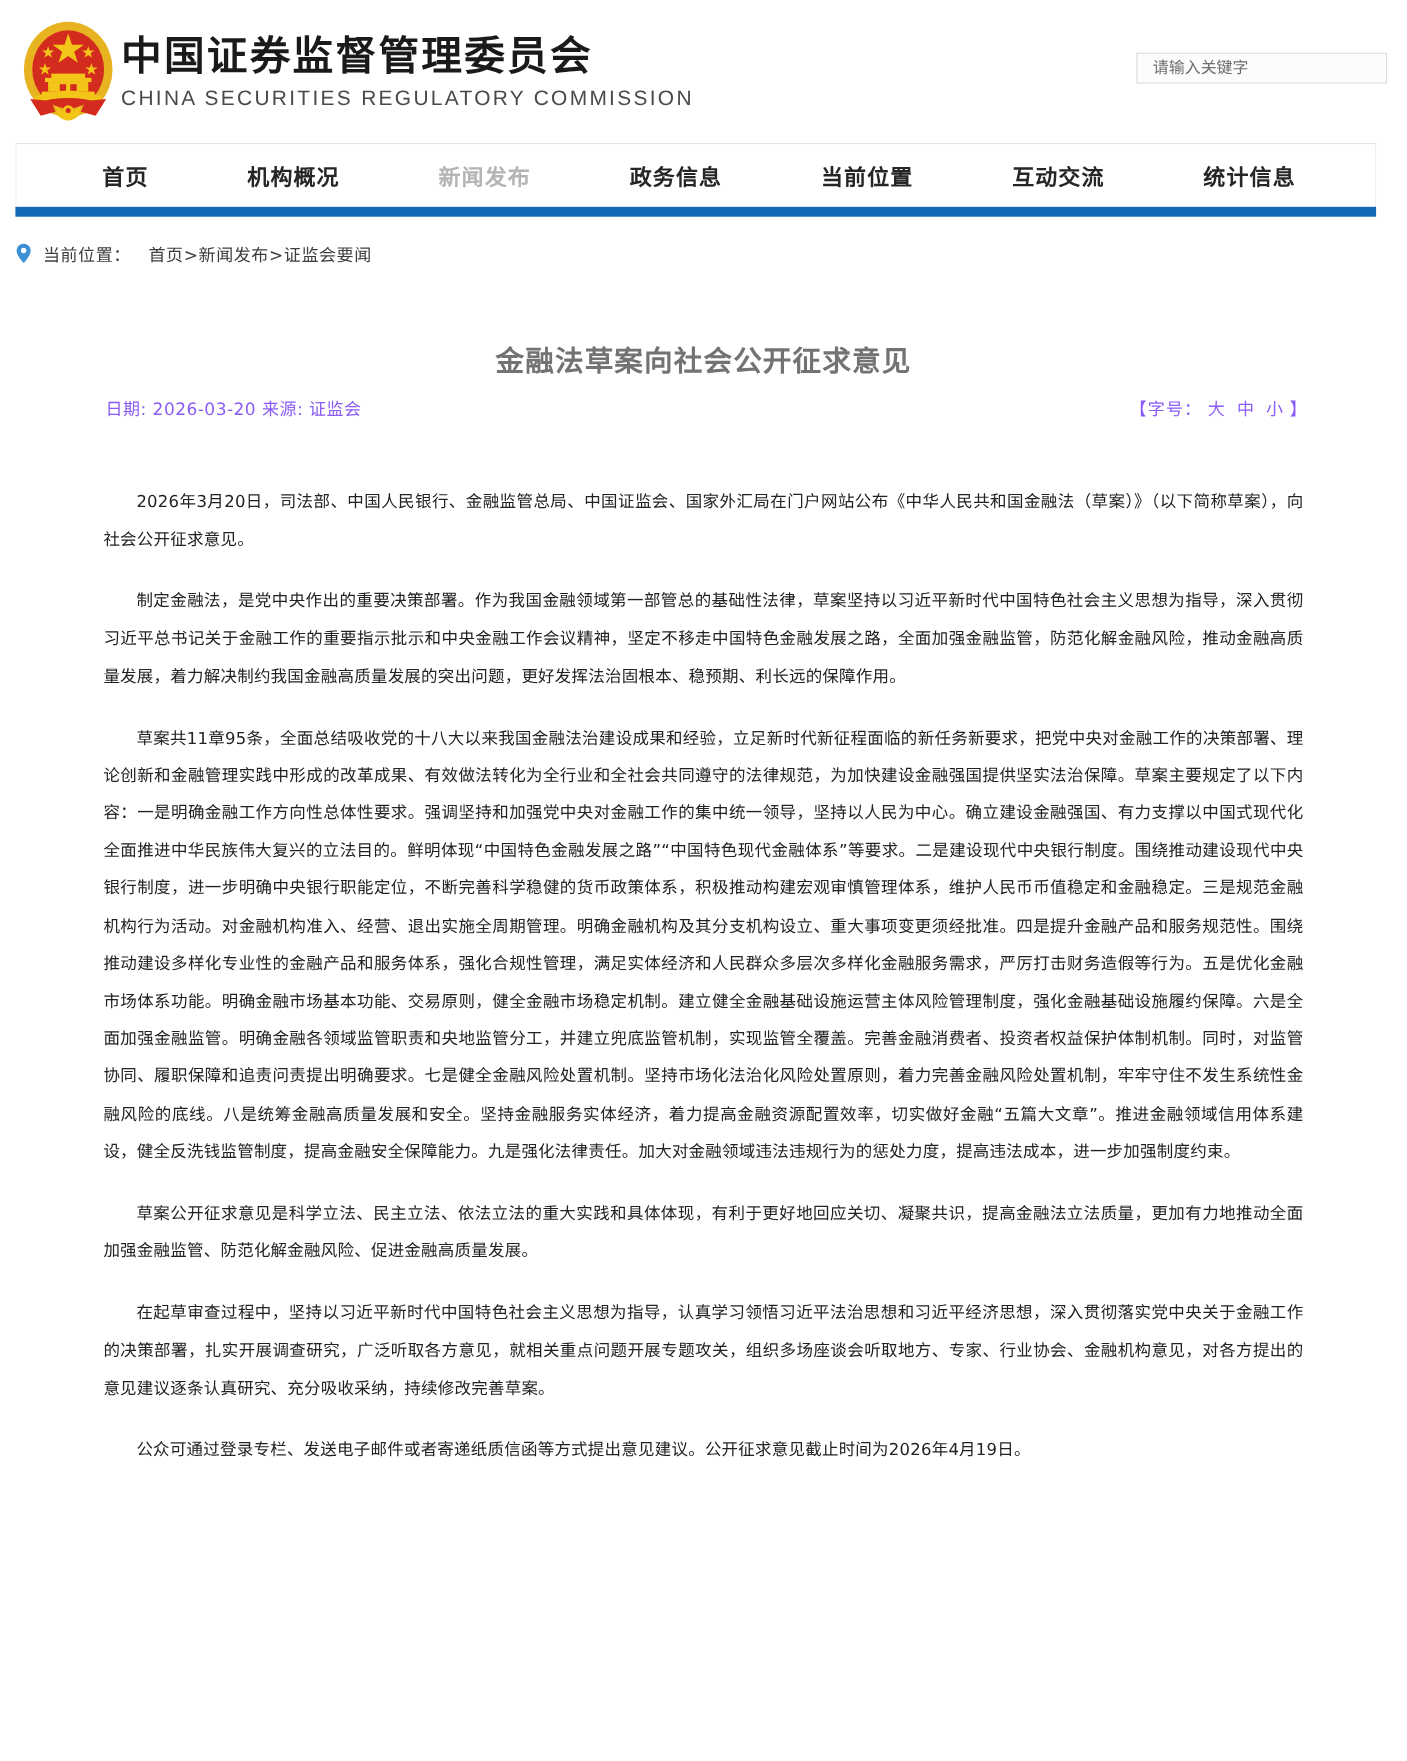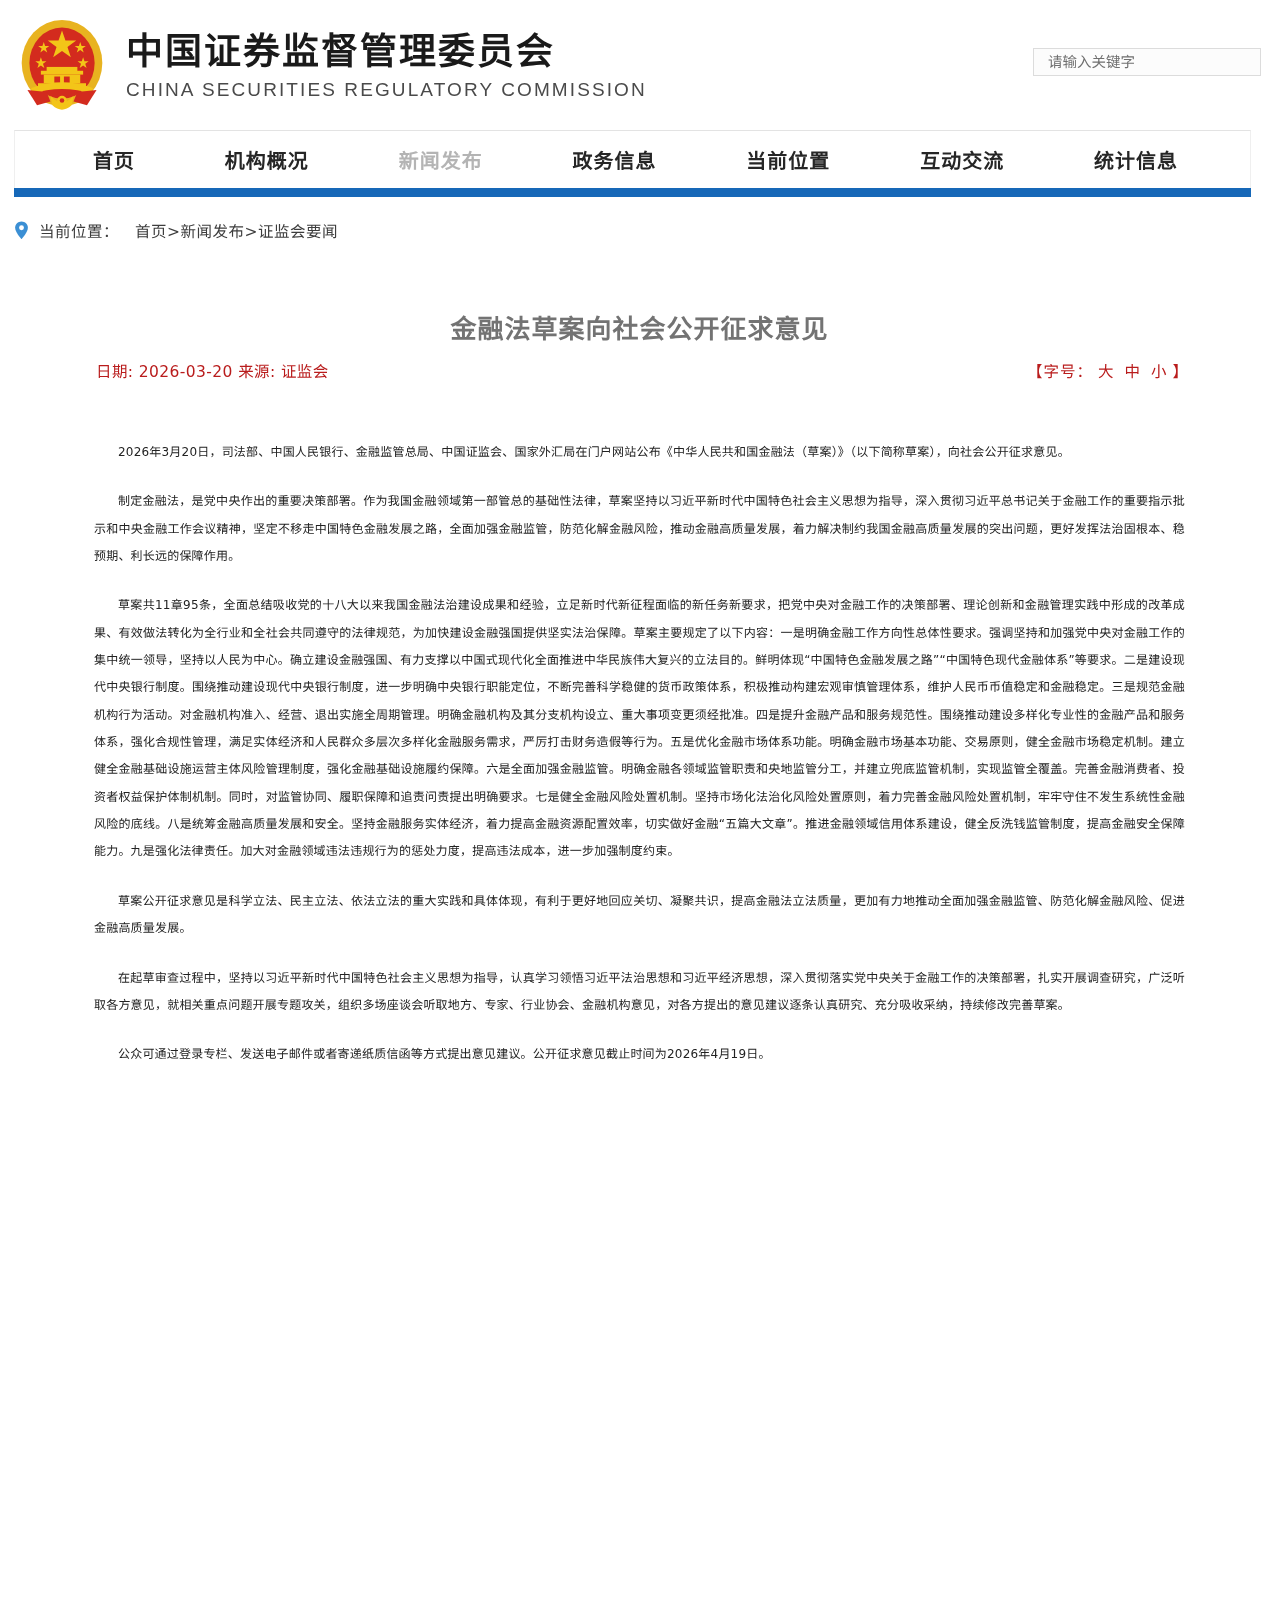--- a/index.html
+++ b/index.html
@@ -26,21 +26,20 @@
     height: 130px;
     display: flex;
     align-items: center;
     padding: 0 18px 0 14px;
     box-sizing: border-box;
     background: #fff;
   }
   .brand {
     display: flex;
     align-items: center;
-    gap: 16px;
   }
   .emblem {
     width: 96px;
     height: 96px;
     position: relative;
     flex: 0 0 auto;
   }
   .emblem svg { display: block; width: 96px; height: 96px; }
 
   .brand-text {
@@ -150,33 +149,33 @@
     margin: 72px 0 0 0;
     line-height: 1.3;
     font-family: "DejaVu Sans", "Liberation Sans", sans-serif;
   }
   .meta-row {
     display: flex;
     align-items: center;
     justify-content: space-between;
     margin-top: 12px;
     font-size: 15.5px;
-    color: #b91c1c;
+    color: #8b5cf6;
     padding: 0 2px 0 8px;
   }
   .meta-left { letter-spacing: .4px; }
   .meta-right { letter-spacing: 1px; display: flex; align-items: center; }
   .fs-opt { cursor: pointer; margin: 0 5px; }
 
   .body-text {
     margin-top: 58px;
     padding: 0 6px;
   }
   .body-text p {
-    font-size: 12px;
+    font-size: 15px;
     line-height: 2.28;
     color: #222;
     margin: 0 0 22px 0;
     text-indent: 2em;
     text-align: justify;
     letter-spacing: .2px;
     font-family: "DejaVu Sans", "Liberation Sans", sans-serif;
   }
   .body-text p:last-child { margin-bottom: 0; }
 </style>

